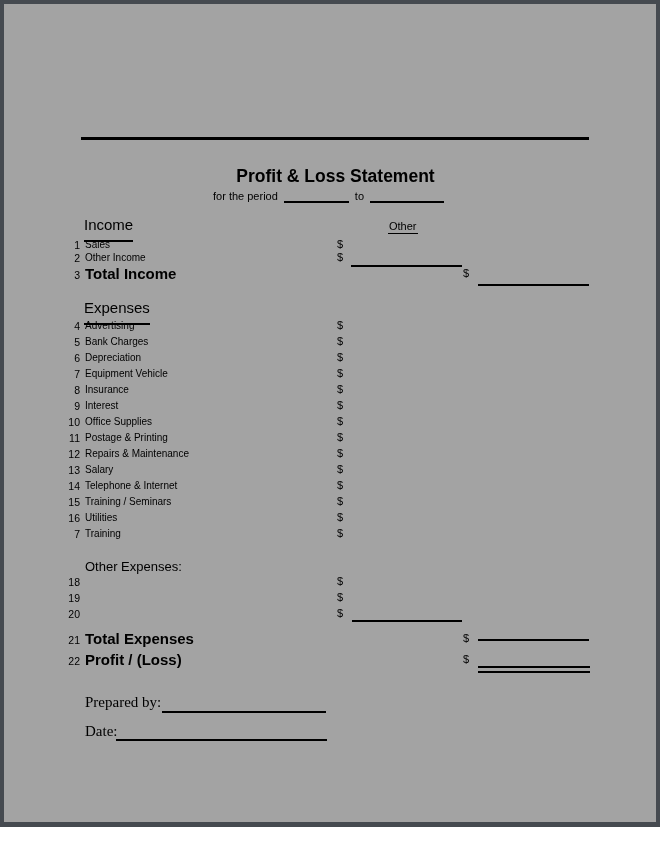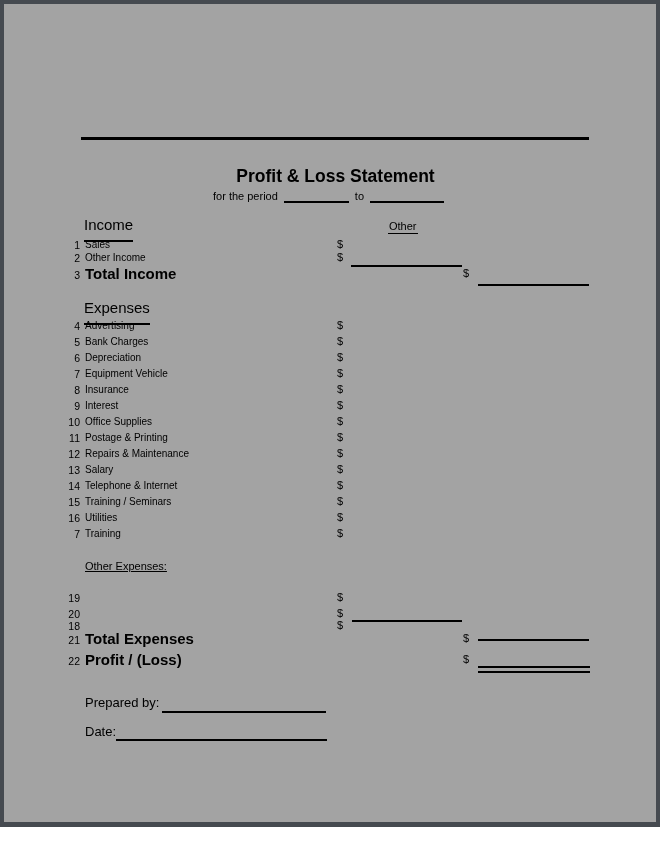--- a/index.html
+++ b/index.html
@@ -27,23 +27,23 @@
     position:absolute;left:388px;top:220px;font-size:11px;line-height:12px;
     border-bottom:1.5px solid #000;padding:0 1px 1px 1px;
   }
   .row{position:absolute;left:0;width:660px;height:15px;}
   .row .num{position:absolute;left:56px;top:1px;width:24px;text-align:right;font-size:10.5px;line-height:12px;}
   .row .label{position:absolute;left:85px;top:0;font-size:10px;line-height:13px;white-space:nowrap;}
   .row .cur1{position:absolute;left:337px;top:0;font-size:11px;line-height:13px;}
   .row .cur2{position:absolute;left:463px;top:0;font-size:11px;line-height:13px;}
   .row.bold .label{font-weight:700;font-size:15px;line-height:14px;text-align:right;}
   .row.bold .num{top:2px;}
-  .other-head{position:absolute;left:85px;top:560px;font-size:11px;line-height:13px;text-decoration:underline;}
+  .other-head{position:absolute;left:85px;top:560px;font-size:13px;line-height:13px;}
   .dbl-rule{position:absolute;border-top:2px solid #000;border-bottom:2px solid #000;height:3px;}
-  .foot-label{position:absolute;font-size:13px;line-height:15px;white-space:nowrap;}
+  .foot-label{position:absolute;font-size:15px;line-height:15px;white-space:nowrap;font-family:Liberation Serif, serif;}
 </style>
 </head>
 <body>
 
 <div class="canvas">
   <div class="frame"></div>
 
   <div class="rule" style="left:81px;top:137px;width:508px;height:3px;"></div>
 
   <div class="title">Profit &amp; Loss Statement</div>
@@ -142,21 +142,21 @@
     <span class="label">Utilities</span>
     <span class="cur1">$</span>
   </div>
   <div class="row" style="top:527px;">
     <span class="num">7</span>
     <span class="label">Training</span>
     <span class="cur1">$</span>
   </div>
 
   <div class="other-head">Other Expenses:</div>
-  <div class="row" style="top:575px;margin-top:44px;">
+  <div class="row" style="top:575px;">
     <span class="num">18</span>
     <span class="cur1">$</span>
   </div>
   <div class="row" style="top:591px;">
     <span class="num">19</span>
     <span class="cur1">$</span>
   </div>
   <div class="row" style="top:607px;padding-left:47px;">
     <span class="num">20</span>
     <span class="cur1">$</span>

